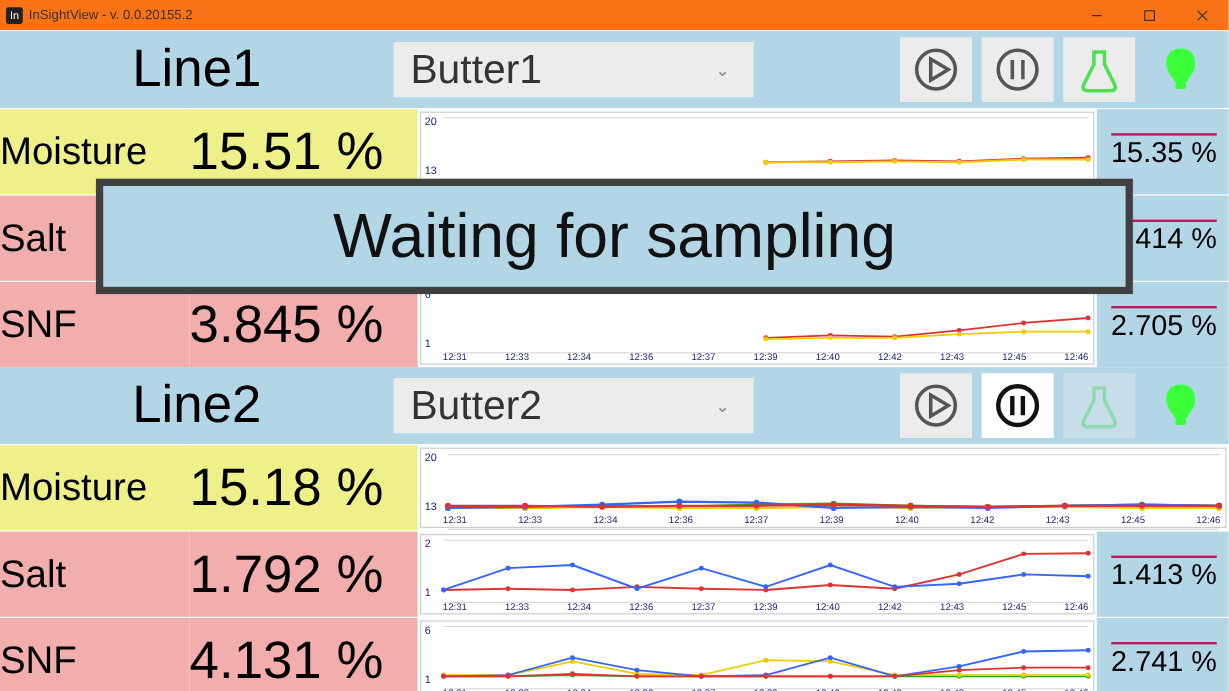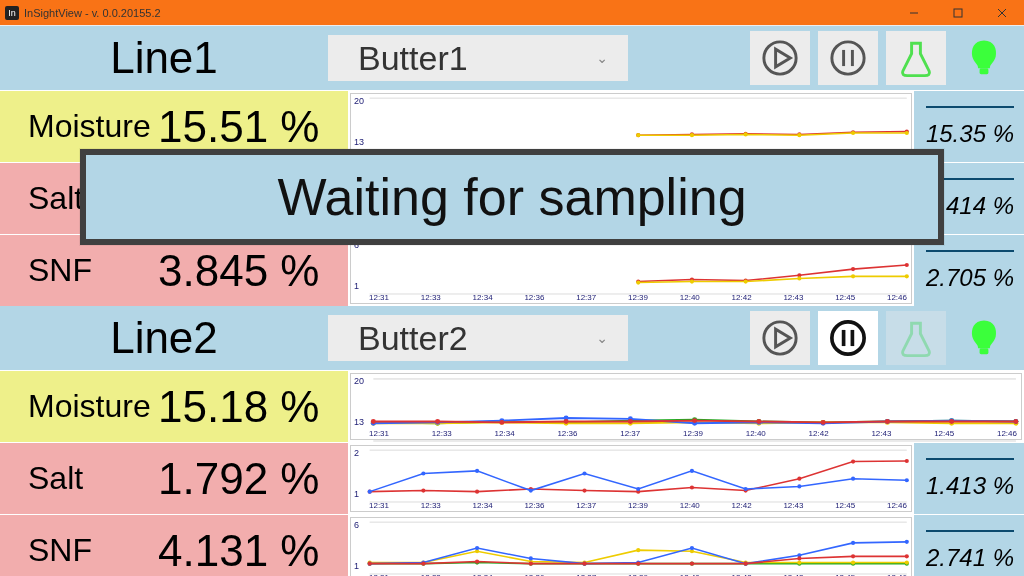--- a/index.html
+++ b/index.html
@@ -8,33 +8,33 @@
   .titlebar { height:26px; background:#f97316; display:flex; align-items:center; font-size:11px; color:#333; border-bottom:1px solid #eee;}
   .titlebar .icon { width:14px; height:14px; background:#222; color:#fff; font-size:9px; display:flex; align-items:center; justify-content:center; margin:0 5px; border-radius:2px;}
   .titlebar .title { flex:0 0 auto; }
   .titlebar .spacer { flex:1; }
   .titlebar .winbtn { width:44px; height:26px; display:flex; align-items:center; justify-content:center; font-size:12px; color:#333;}
   
   .app { position:relative; height:550px; }
   
   .linehdr { display:flex; align-items:center; background:#b3d6e6; height:64px; }
   .linehdr .linename { width:328px; text-align:center; font-size:44px; font-weight:400; }
-  .linehdr .product { width:300px; height:46px; background:#ececec; display:flex; align-items:center; padding:0 30px; font-size:34px; color:#333; position:relative; margin-right:0;}
+  .linehdr .product { width:300px; height:46px; background:#ececec; display:flex; align-items:center; padding:0 14px; font-size:34px; color:#333; position:relative; margin-right:0;}
   .linehdr .product .chev { position:absolute; right:20px; color:#888; font-size:14px;}
   .linehdr .pushright { margin-left:auto; display:flex; gap:8px; padding-right:10px;}
   .iconbtn { width:60px; height:54px; background:#ececec; display:flex; align-items:center; justify-content:center; }
   .iconbtn.active { background:#fff; }
   .iconbtn.bulb-on { background:#b3d6e6; }
   
   .metric { display:flex; align-items:stretch; height:72px; border-top:1px solid #fff; }
-  .metric .label { width:158px; display:flex; align-items:center; padding-left:28px; font-size:32px; }
+  .metric .label { width:158px; display:flex; align-items:center; padding-left:0; font-size:32px; }
   .metric .value { width:190px; display:flex; align-items:center; font-size:44px; }
   .metric .chart { flex:1; background:#fff; position:relative; border:1px solid #ccc; margin:2px 2px; }
   .metric .avg   { width:110px; display:flex; align-items:center; justify-content:flex-end; padding-right:10px; font-size:24px; background:#b3d6e6;}
-  .metric .avg span { border-top:2px solid #0c4a6e; padding-top:12px;font-style:italic; }
+  .metric .avg span { border-top:2px solid #be185d; padding-top:1px; }
   .metric.moist .label, .metric.moist .value { background:#eef08a; }
   .metric.salt  .label, .metric.salt  .value { background:#f2adad; }
   .metric.snf   .label, .metric.snf   .value { background:#f2adad; }
   
   .chart .ylab { position:absolute; left:3px; font-size:9px; color:#227; }
   .chart .xlabs { position:absolute; bottom:1px; left:18px; right:4px; display:flex; justify-content:space-between; font-size:8px; color:#227;text-align:center;}
   .chart svg { position:absolute; inset:0; }
   
   .banner {
     position:absolute; left:80px; right:80px; top:123px; height:96px;

